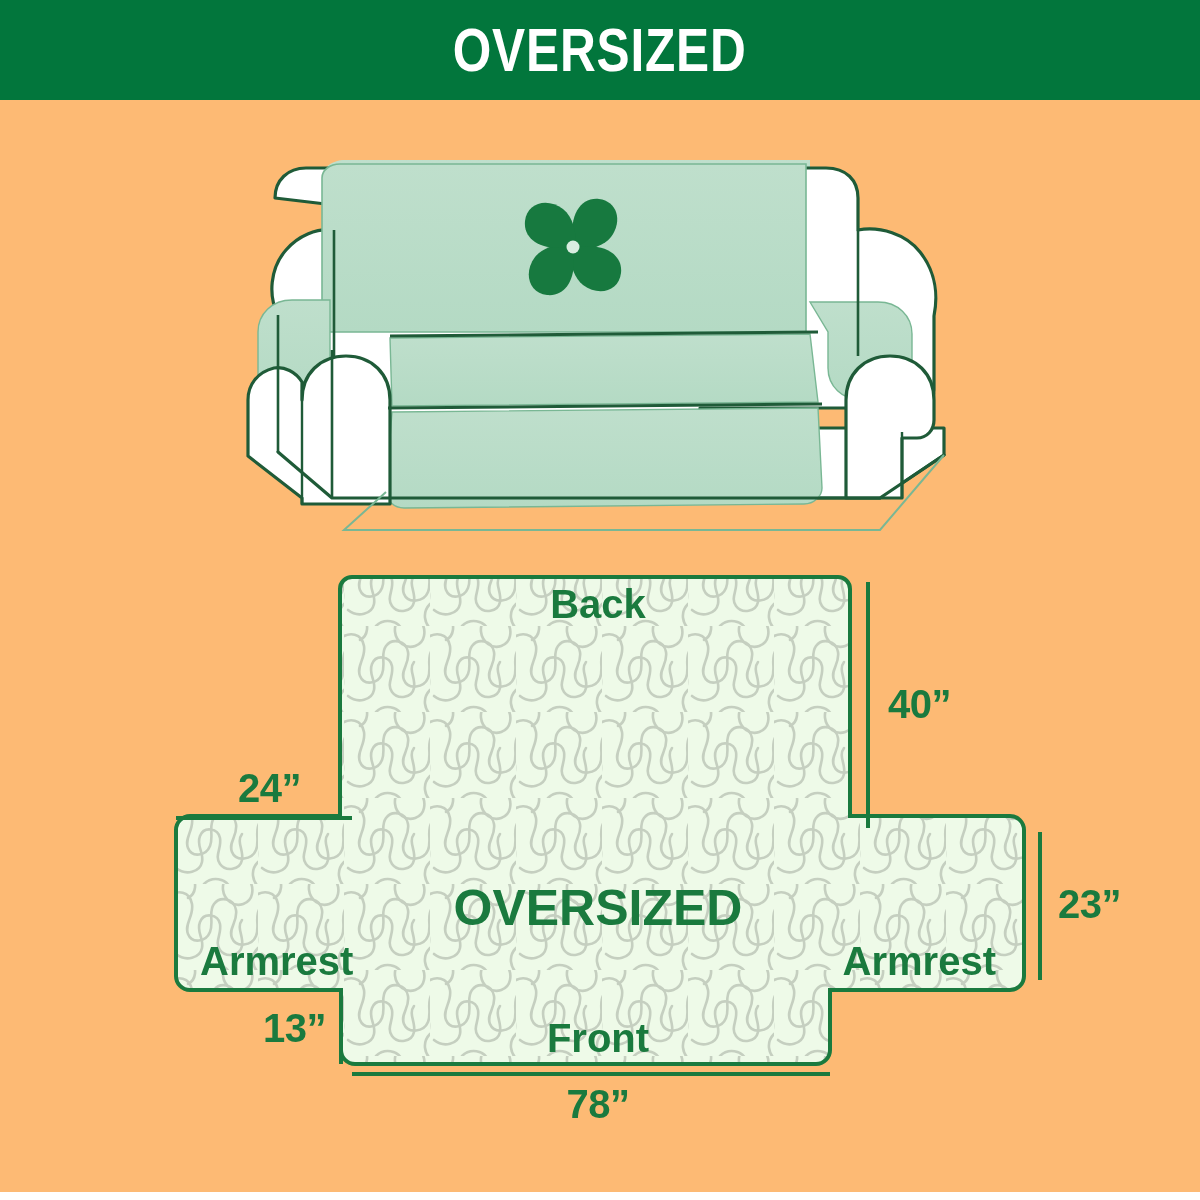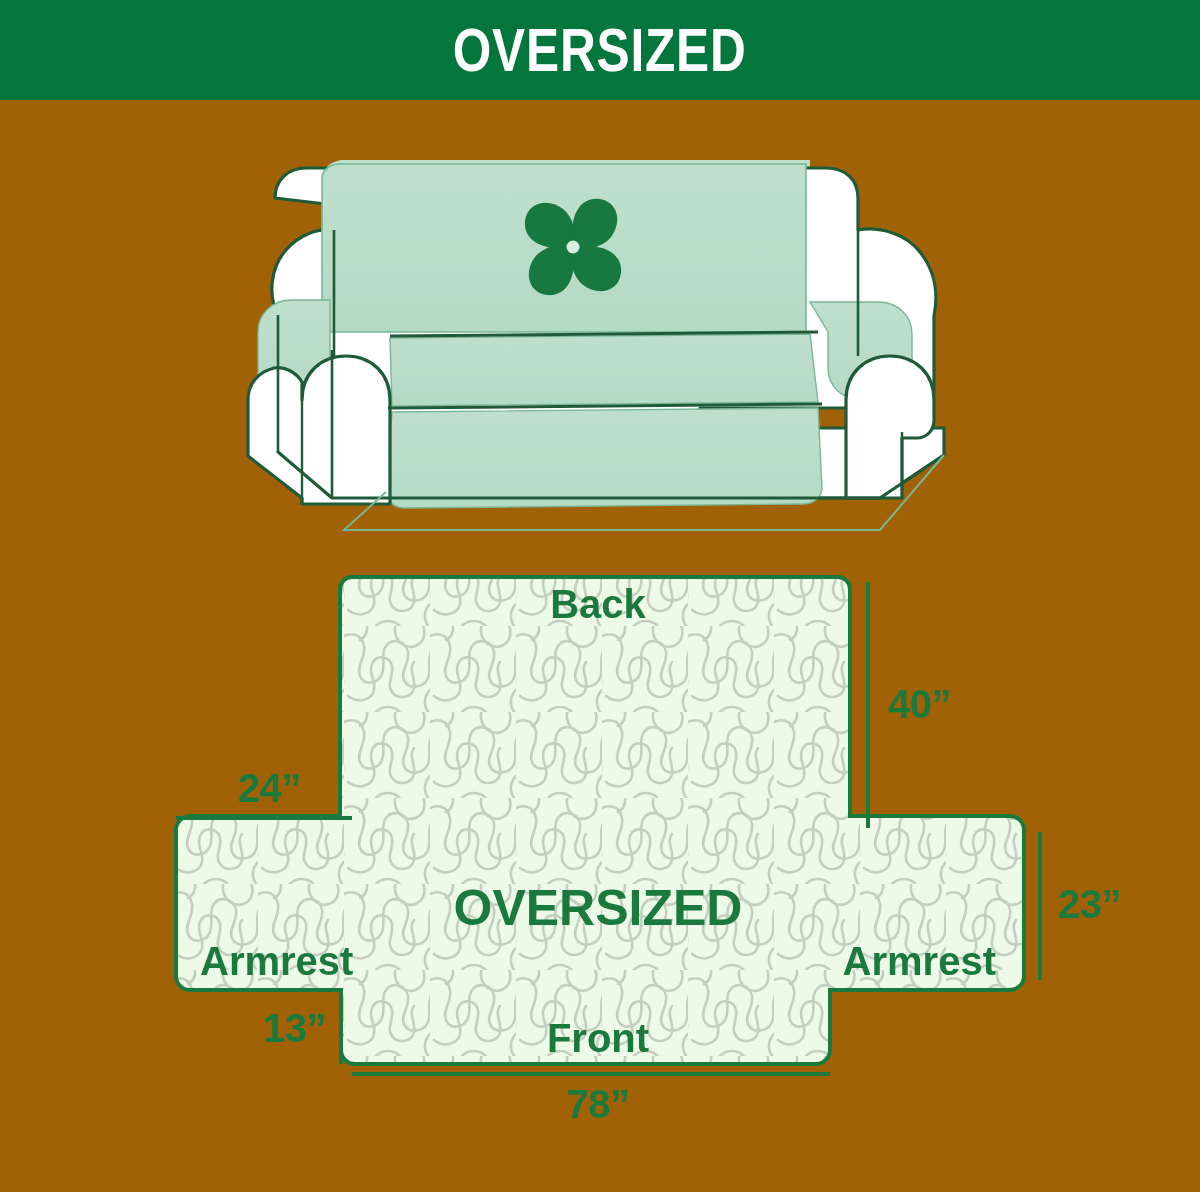--- a/index.html
+++ b/index.html
@@ -6,21 +6,21 @@
   * { margin:0; padding:0; box-sizing:border-box; }
   html, body {
     width:1200px; height:1200px;
     background:#ffffff;
     font-family:"Liberation Sans", sans-serif;
     overflow:hidden;
   }
   #page {
     position:relative;
     width:1200px; height:1192px;
-    background:#a16207;
+    background:#fdba74;
   }
 
   
   #header-banner {
     position:absolute; left:0; top:0;
     width:1200px; height:100px;
     background:#02763C;
     display:flex; align-items:center; justify-content:center;
   }
   #header-title {

